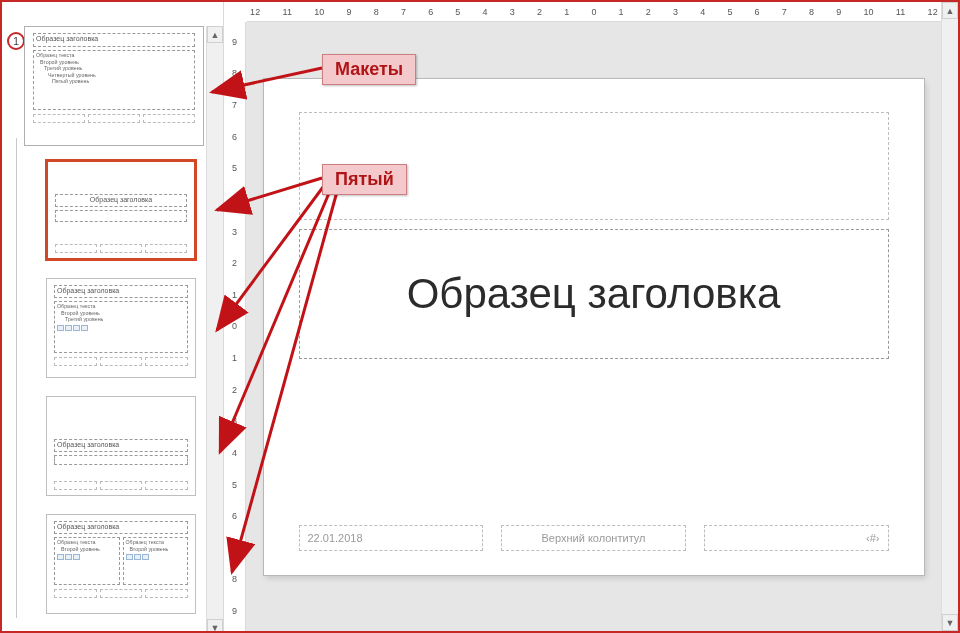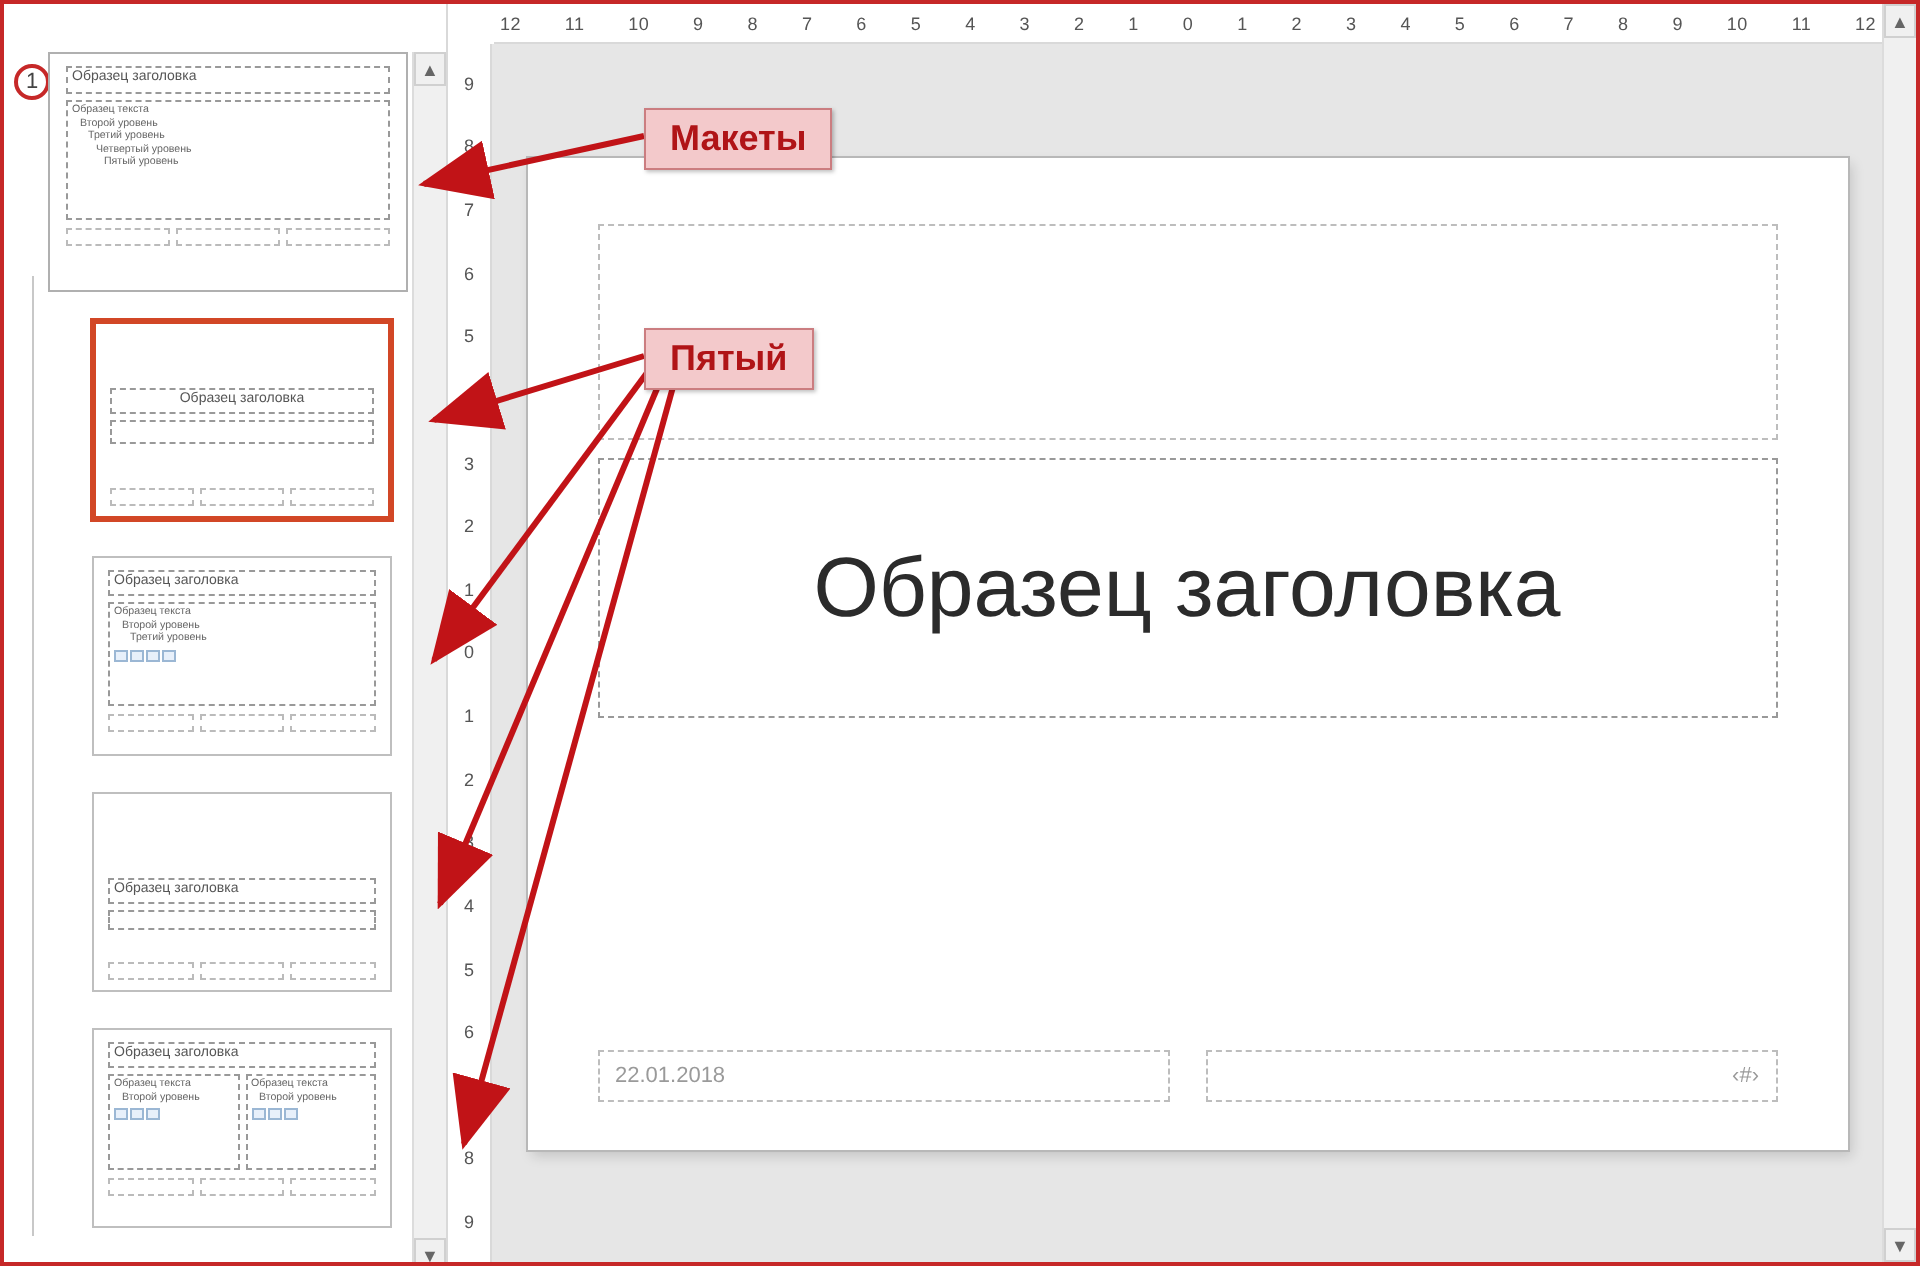--- a/index.html
+++ b/index.html
@@ -441,20 +441,23 @@
     <div class="canvas-wrap">
       <div class="slide">
         <div class="top-ph"></div>
         <div class="title-ph">
           <div class="title-text">Образец заголовка</div>
         </div>
         <div class="footer-row">
           <div class="footer-box">
               <span>22.01.2018</span>
             </div>
+          <div class="footer-box center">
+              <span>Верхний колонтитул</span>
+            </div>
           <div class="footer-box right">
               <span>‹#›</span>
             </div>
         </div>
       </div>
     </div>
 
     <div class="edit-scroll">
       <div class="scroll-btn">▲</div>
       <div class="scroll-btn">▼</div>

